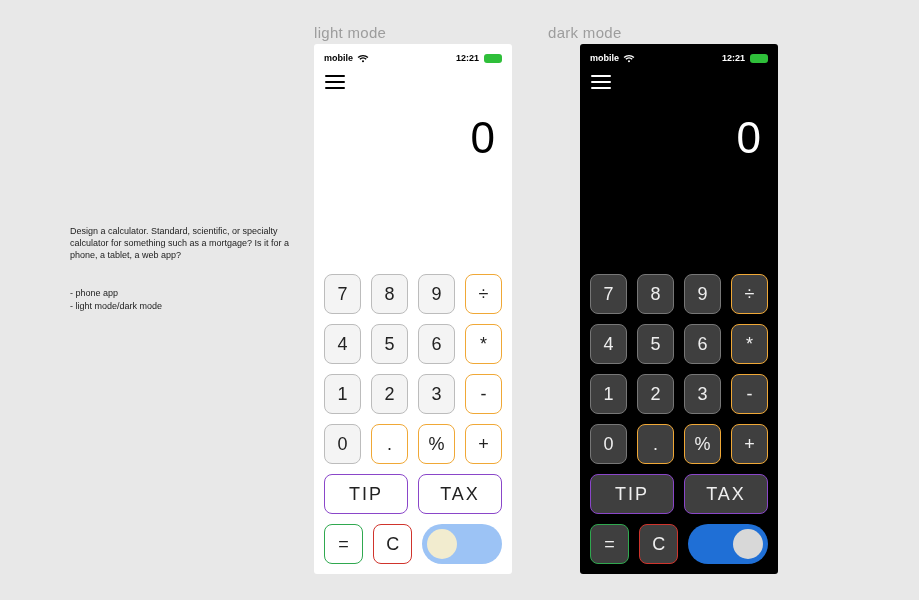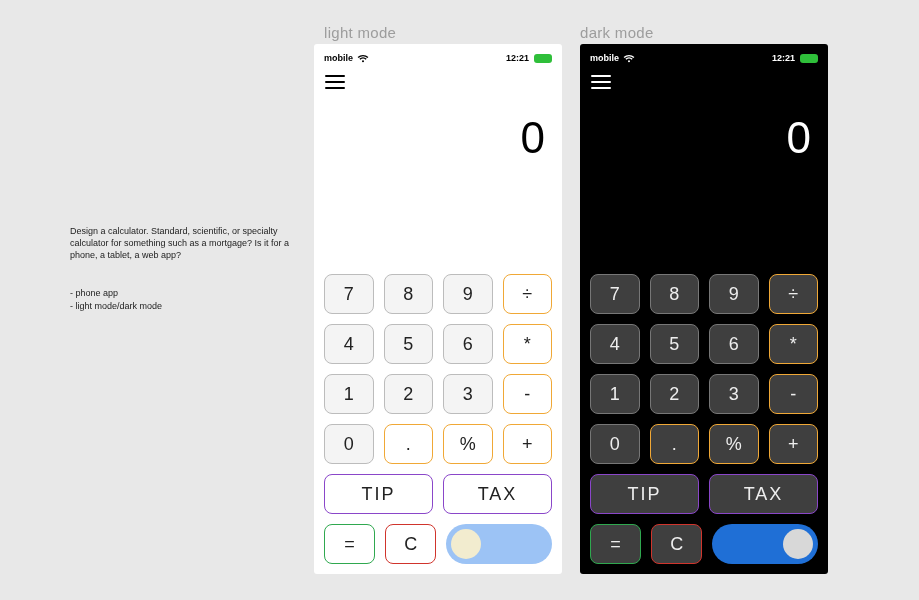--- a/index.html
+++ b/index.html
@@ -24,27 +24,27 @@
     .brief ul { list-style: none; margin-top: 20px; }
     .brief li::before { content: "- "; }
 
     .mode-label {
       position: absolute;
       top: 24px;
       font-size: 15px;
       color: #9d9d9d;
       letter-spacing: .3px;
     }
-    .mode-label.light { left: 324px; }
-    .mode-label.dark  { left: 580px; }
+    .mode-label.light { left: 314px; }
+    .mode-label.dark  { left: 548px; }
 
     .phone {
       position: absolute;
       top: 44px;
-      width: 248px;
+      width: 198px;
       height: 530px;
       border-radius: 3px;
       padding: 7px 10px 10px;
       display: flex;
       flex-direction: column;
     }
     .phone.light { left: 314px; background: #fff; color:#000; }
     .phone.dark  { left: 580px; background: #000; color:#fff; }
 
     .statusbar {

